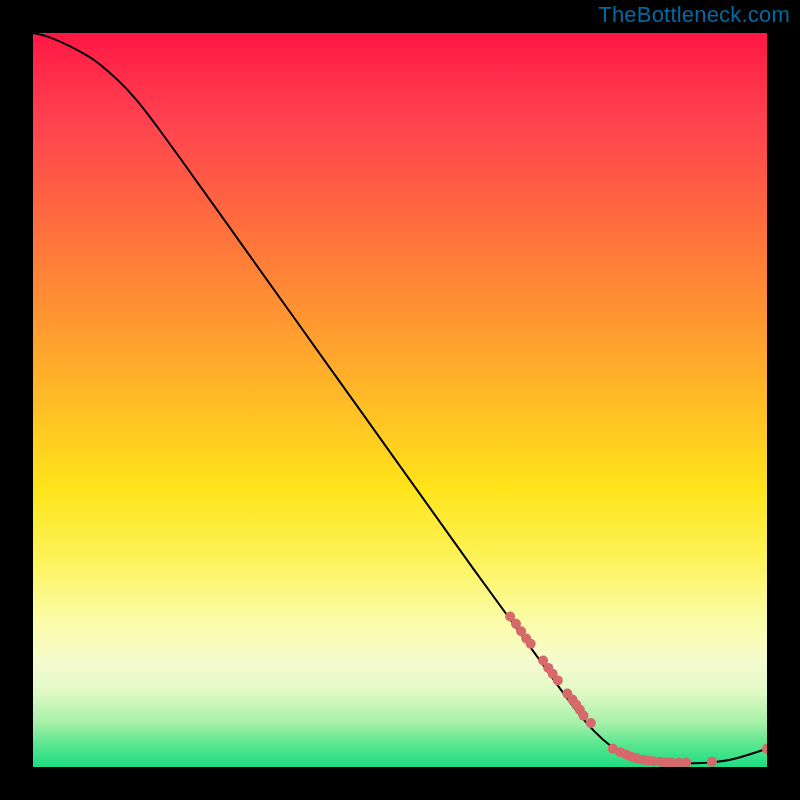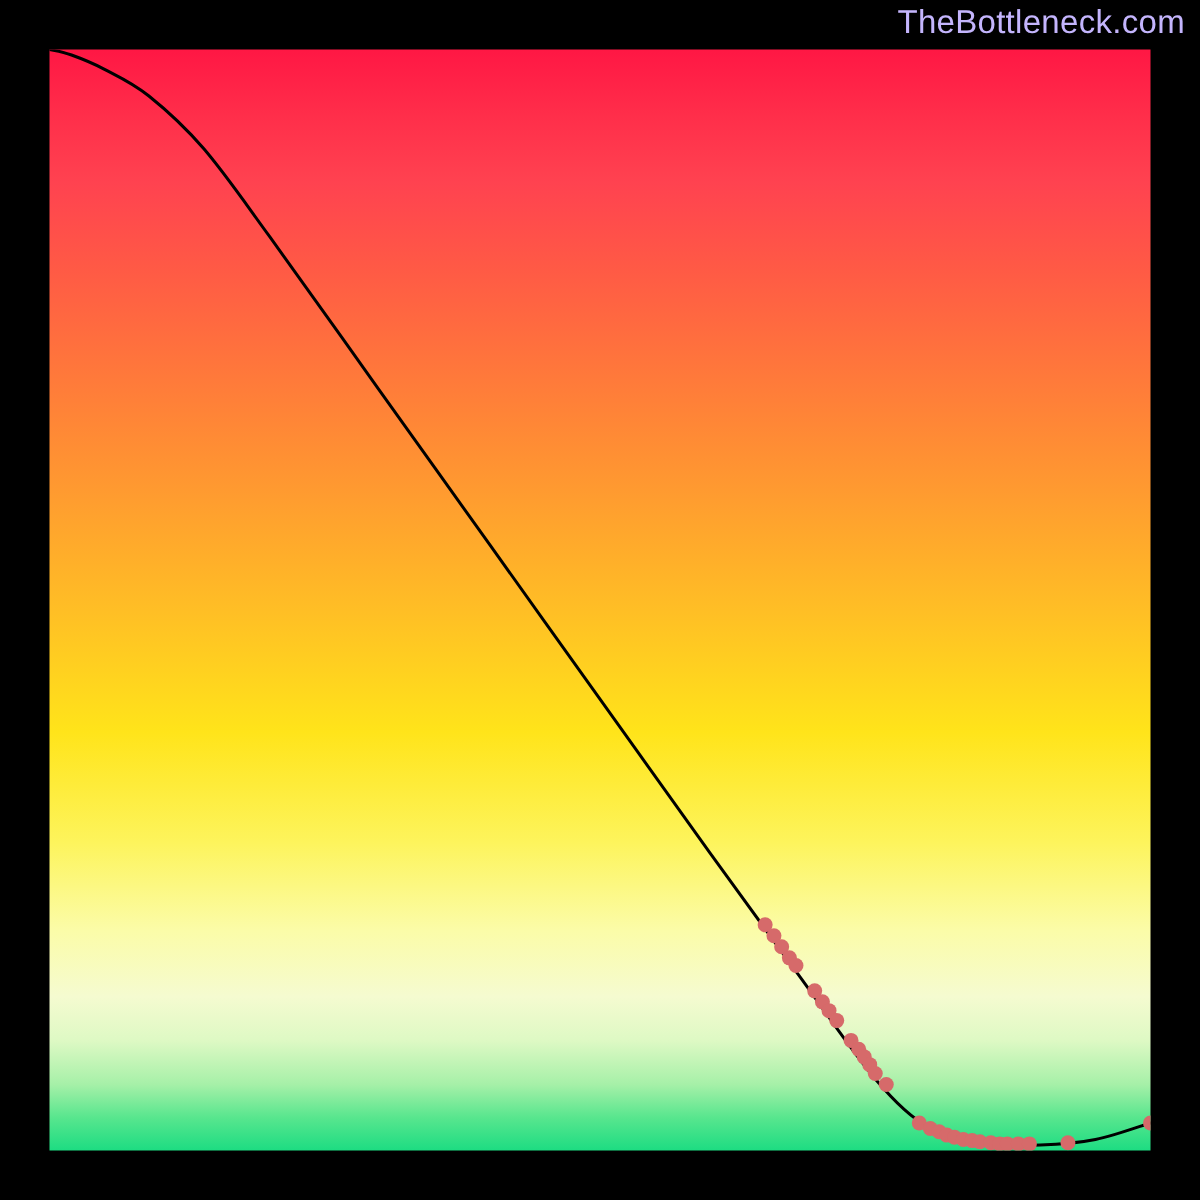--- a/index.html
+++ b/index.html
@@ -8,21 +8,21 @@
     height: 800px;
     background: #000;
     position: relative;
     font-family: Arial, Helvetica, sans-serif;
     overflow: hidden;
   }
   .watermark {
     position: absolute;
     top: 2px;
     right: 10px;
-    color: #c4b5fd;
+    color: #0369a1;
     font-size: 22px;
     font-weight: 500;
     z-index: 10;
     letter-spacing: 0.2px;
   }
   .plot-area {
     position: absolute;
     left: 33px;
     top: 33px;
     width: 734px;

